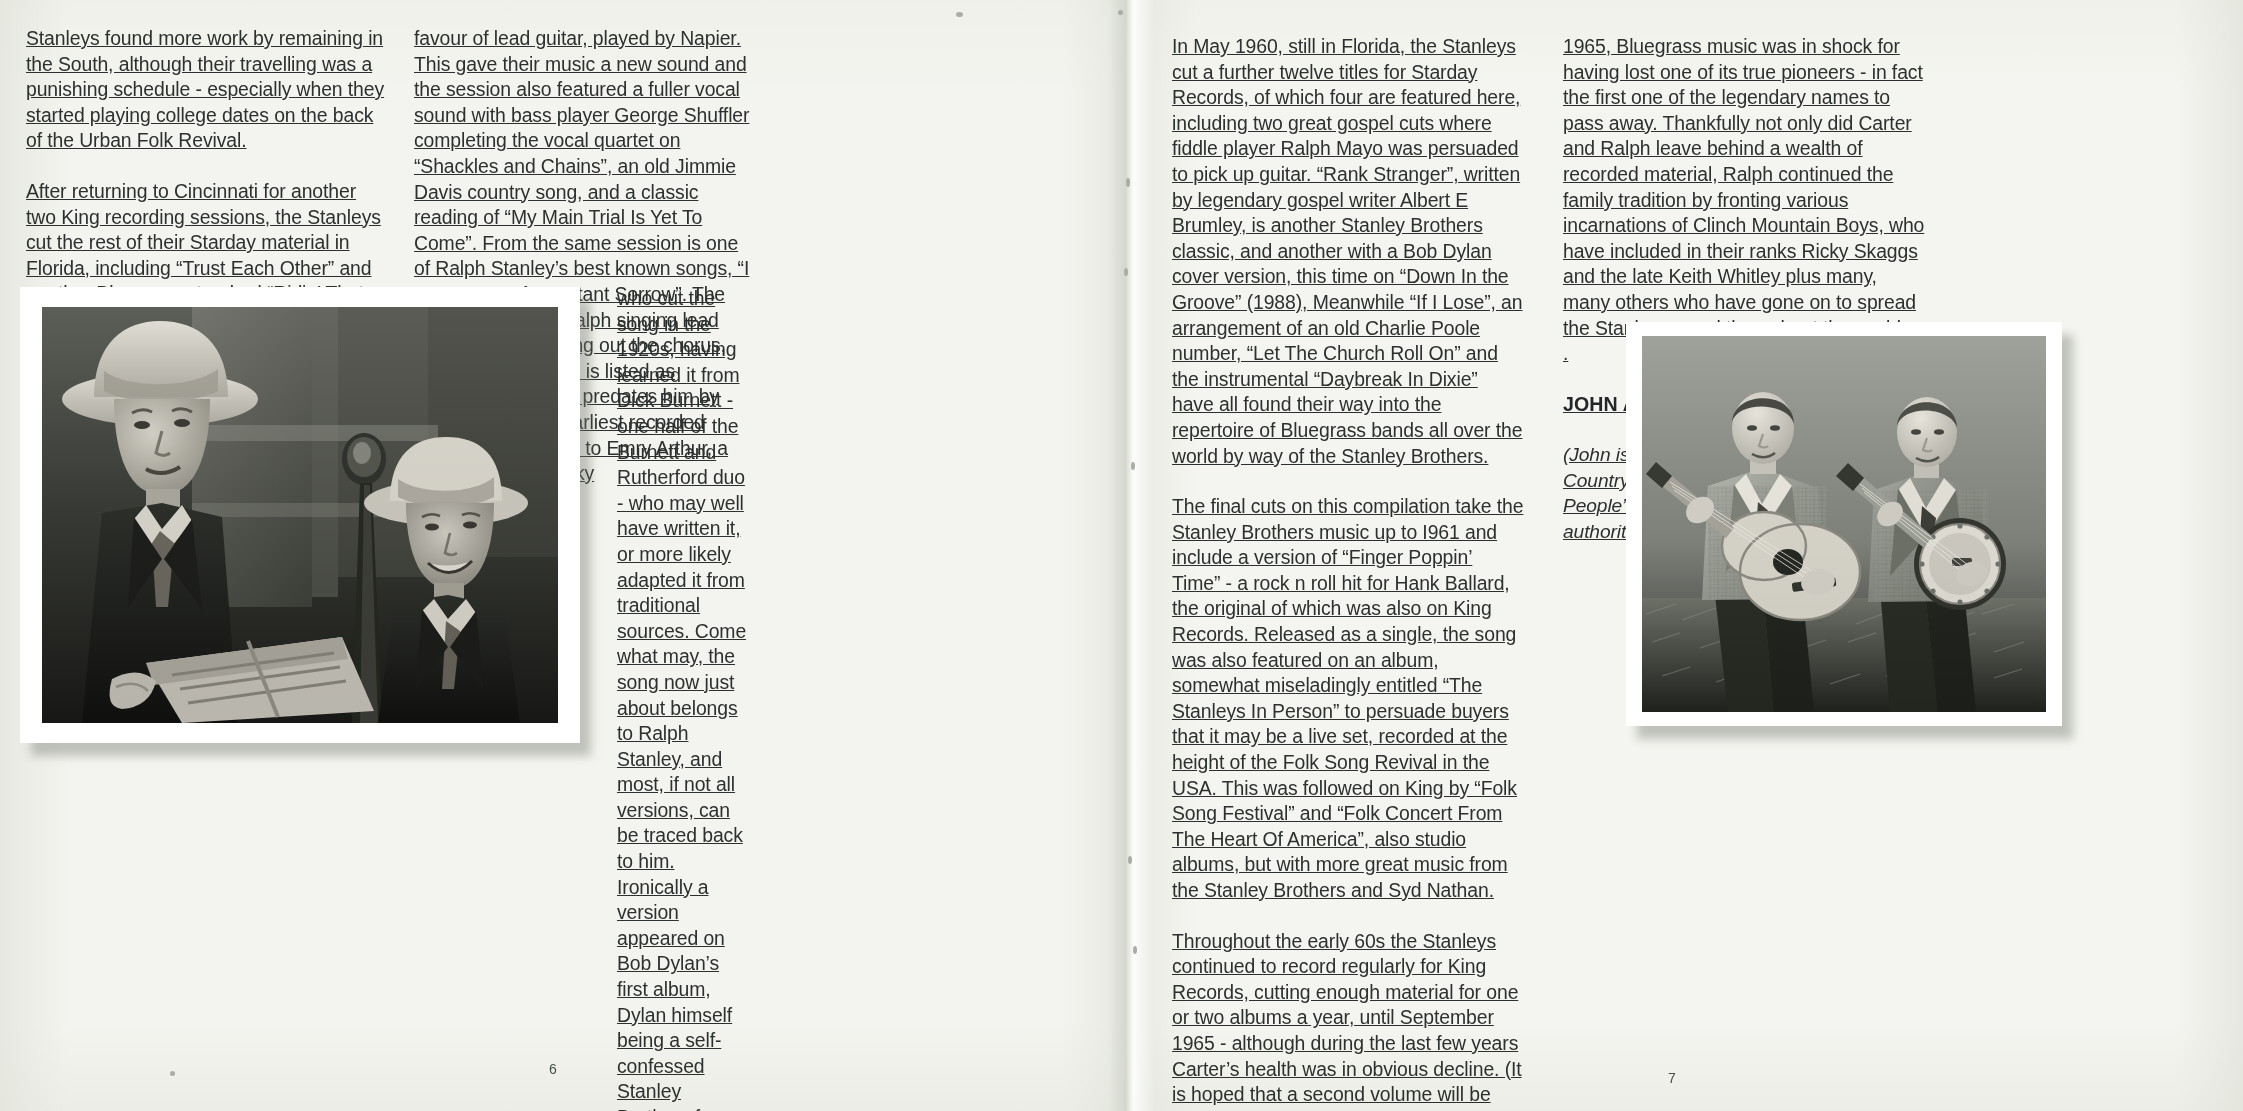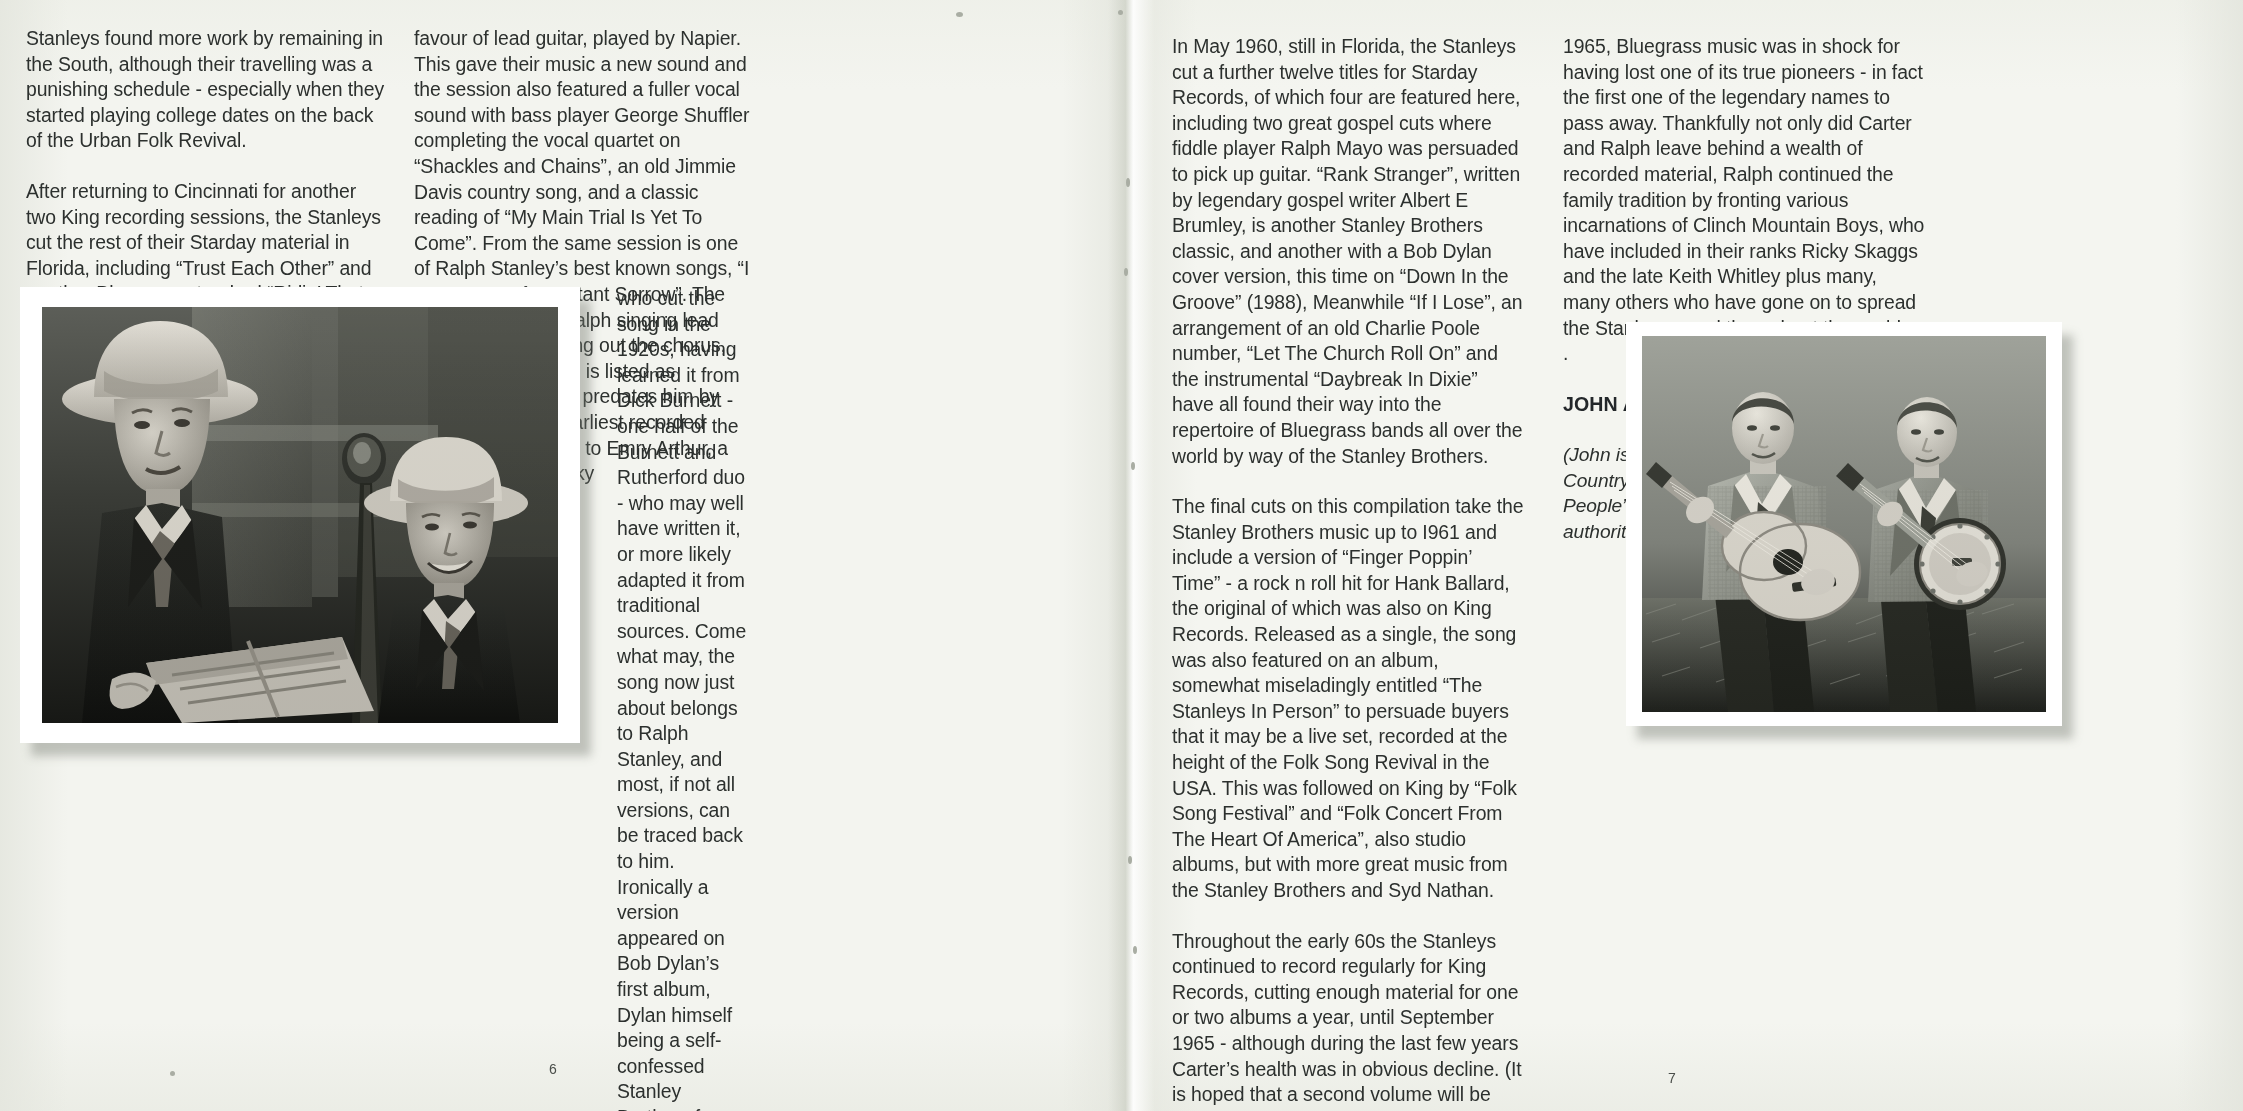--- a/index.html
+++ b/index.html
@@ -57,20 +57,21 @@
   }
 
   
   .col {
     position: absolute;
     color: #2c302e;
     font-size: 19.4px;
     line-height: 25.6px;
     letter-spacing: -0.1px;
     text-align: left;
+    text-decoration: underline;
     -webkit-font-smoothing: antialiased;
   }
   .col p { margin: 0 0 25px 0; }
   .col p:last-child { margin-bottom: 0; }
 
   .c1 { left: 26px;   top: 26px;  width: 360px; }
   .c2 { left: 414px;  top: 26px;  width: 340px; }
   .c2-wrap { left: 617px; top: 286px; width: 138px; }
   .c3 { left: 1172px; top: 34px;  width: 352px; }
   .c4 { left: 1563px; top: 34px;  width: 362px; }

